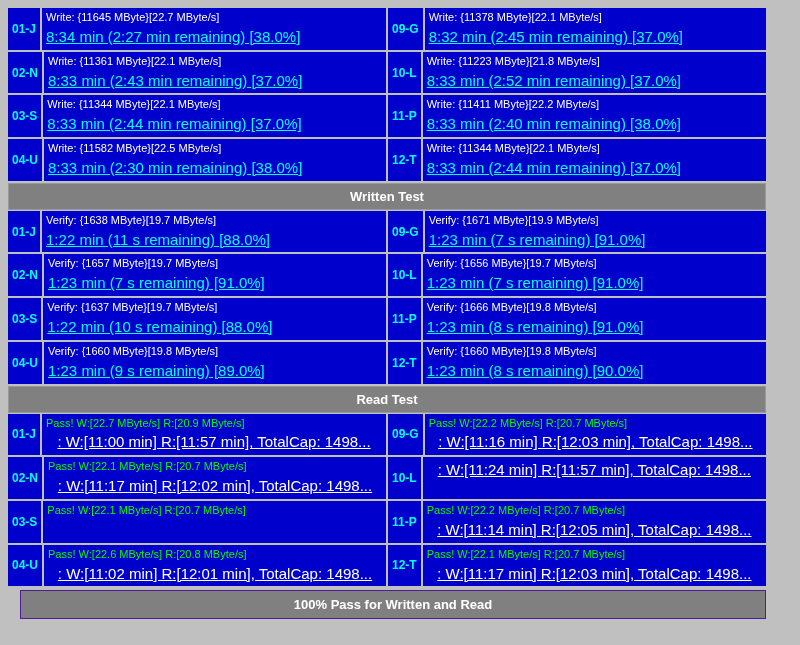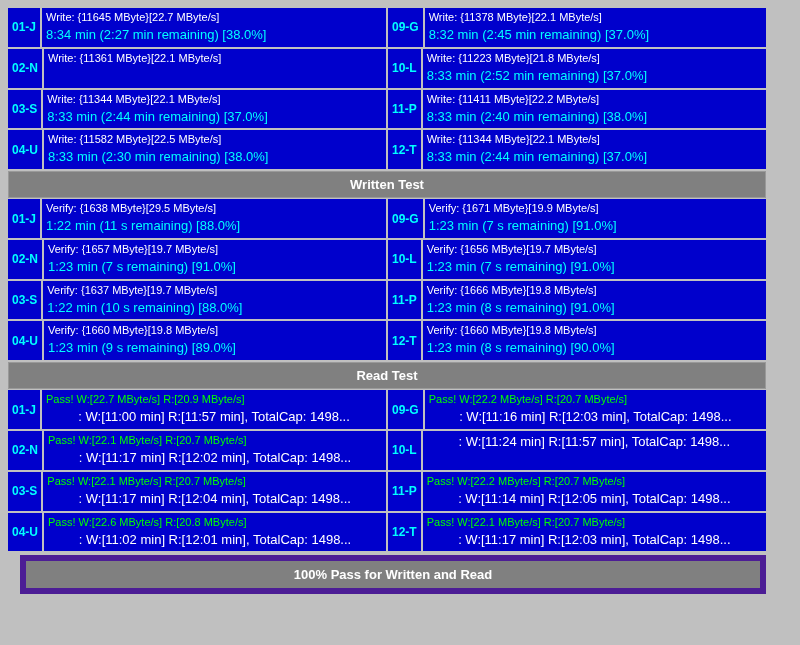--- a/index.html
+++ b/index.html
@@ -45,21 +45,22 @@
       flex: 1;
       line-height: 1.45;
     }
     .info-box .top-line {
       font-weight: normal;
       color: #ffffff;
       font-size: 11px;
     }
     .info-box .bot-line {
       color: #00ffff;
-      font-size: 13px;
+      font-size: 15px;
+      text-decoration: underline;
     }
     .section-divider {
       text-align: center;
       background: #808080;
       color: #ffffff;
       font-size: 13px;
       font-weight: bold;
       padding: 5px 0;
       margin: 1px 0;
       border: 1px solid #999;
@@ -72,21 +73,21 @@
       text-align: center;
     }
     .bottom-bar {
       text-align: center;
       background: #808080;
       color: #ffffff;
       font-size: 13px;
       font-weight: bold;
       padding: 6px 0;
       margin-top: 4px;
-      border: 6px solid #4c1d95;
+      border: 1px solid #4c1d95;
       margin-left: 12px;
     }
   </style>
 </head>
 <body>
 
 <div class="main-container">
 
   <div class="section">
     <div id="write-rows">
@@ -104,20 +105,21 @@
               <div class="top-line">Write: {11378 MByte}[22.1 MByte/s]</div>
               <div class="bot-line">8:32 min (2:45 min remaining)  [37.0%]</div>
             </div>
           </div>
         </div>
         <div class="section-row" style="margin-bottom: 2px;">
           <div class="item-pair">
             <div class="id-box">02-N</div>
             <div class="info-box">
               <div class="top-line">Write: {11361 MByte}[22.1 MByte/s]</div>
+              <div class="bot-line">8:33 min (2:43 min remaining)  [37.0%]</div>
             </div>
           </div>
           <div class="item-pair">
             <div class="id-box">10-L</div>
             <div class="info-box">
               <div class="top-line">Write: {11223 MByte}[21.8 MByte/s]</div>
               <div class="bot-line">8:33 min (2:52 min remaining)  [37.0%]</div>
             </div>
           </div>
         </div>
@@ -159,21 +161,21 @@
   <div class="section-divider">
     <span>Written Test</span>
   </div>
 
   <div class="section">
     <div id="verify-rows">
         <div class="section-row" style="margin-bottom: 2px;">
           <div class="item-pair">
             <div class="id-box">01-J</div>
             <div class="info-box">
-              <div class="top-line">Verify: {1638 MByte}[29.5 MByte/s]</div>
+              <div class="top-line">Verify: {1638 MByte}[19.7 MByte/s]</div>
               <div class="bot-line">1:22 min (11 s remaining)   [88.0%]</div>
             </div>
           </div>
           <div class="item-pair">
             <div class="id-box">09-G</div>
             <div class="info-box">
               <div class="top-line">Verify: {1671 MByte}[19.9 MByte/s]</div>
               <div class="bot-line">1:23 min (7 s remaining)   [91.0%]</div>
             </div>
           </div>
@@ -264,21 +266,20 @@
             <div class="info-box">
               <div class="bot-line">: W:[11:24 min] R:[11:57 min], TotalCap: 1498...</div>
             </div>
           </div>
         </div>
         <div class="section-row" style="margin-bottom: 2px;">
           <div class="item-pair pass-cell">
             <div class="id-box">03-S</div>
             <div class="info-box">
               <div class="top-line">Pass! W:[22.1 MByte/s] R:[20.7 MByte/s]</div>
-              <div class="bot-line">: W:[11:17 min] R:[12:04 min], TotalCap: 1498...</div>
             </div>
           </div>
           <div class="item-pair pass-cell">
             <div class="id-box">11-P</div>
             <div class="info-box">
               <div class="top-line">Pass! W:[22.2 MByte/s] R:[20.7 MByte/s]</div>
               <div class="bot-line">: W:[11:14 min] R:[12:05 min], TotalCap: 1498...</div>
             </div>
           </div>
         </div>

